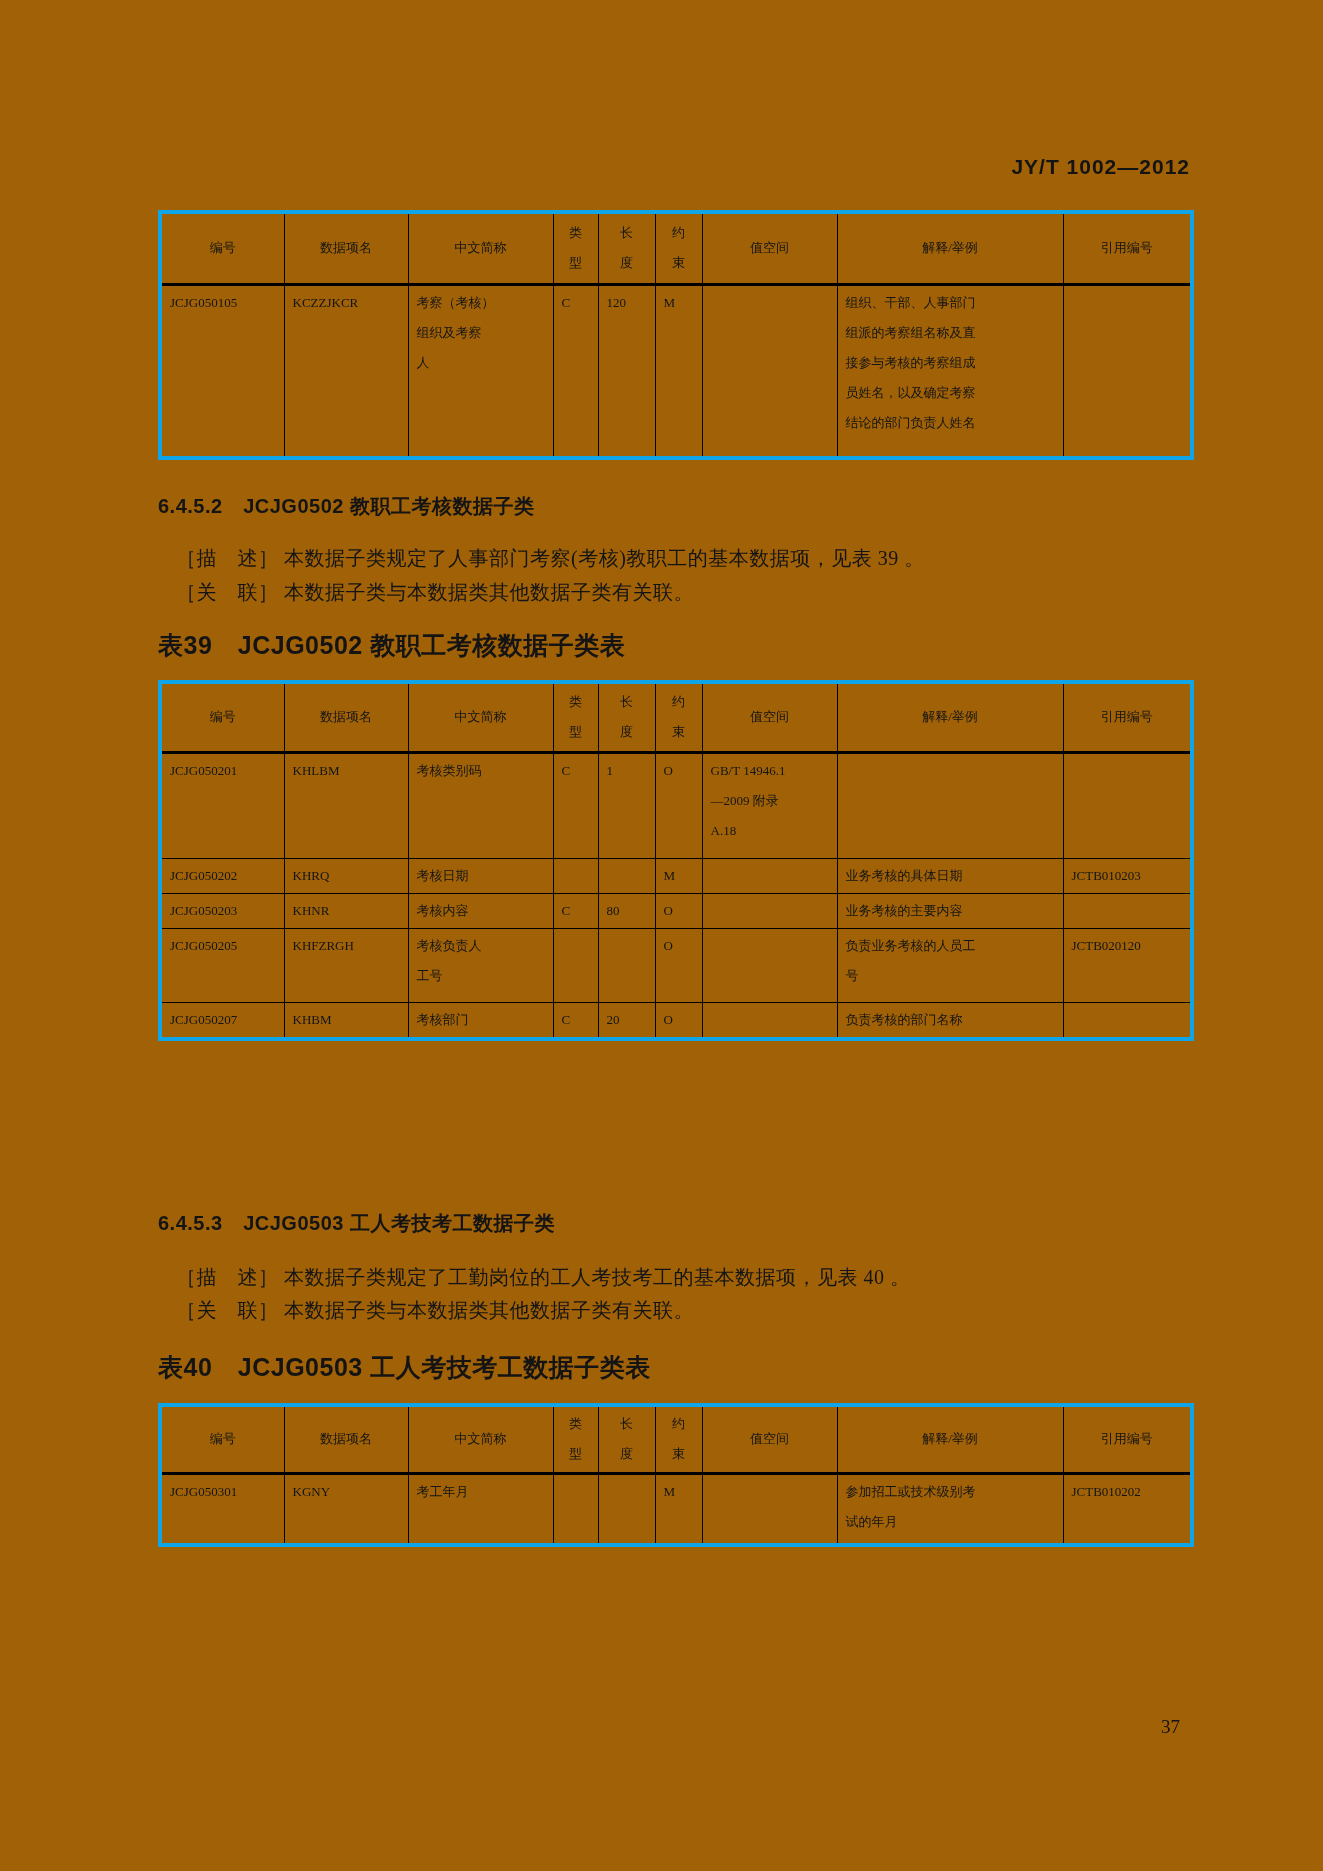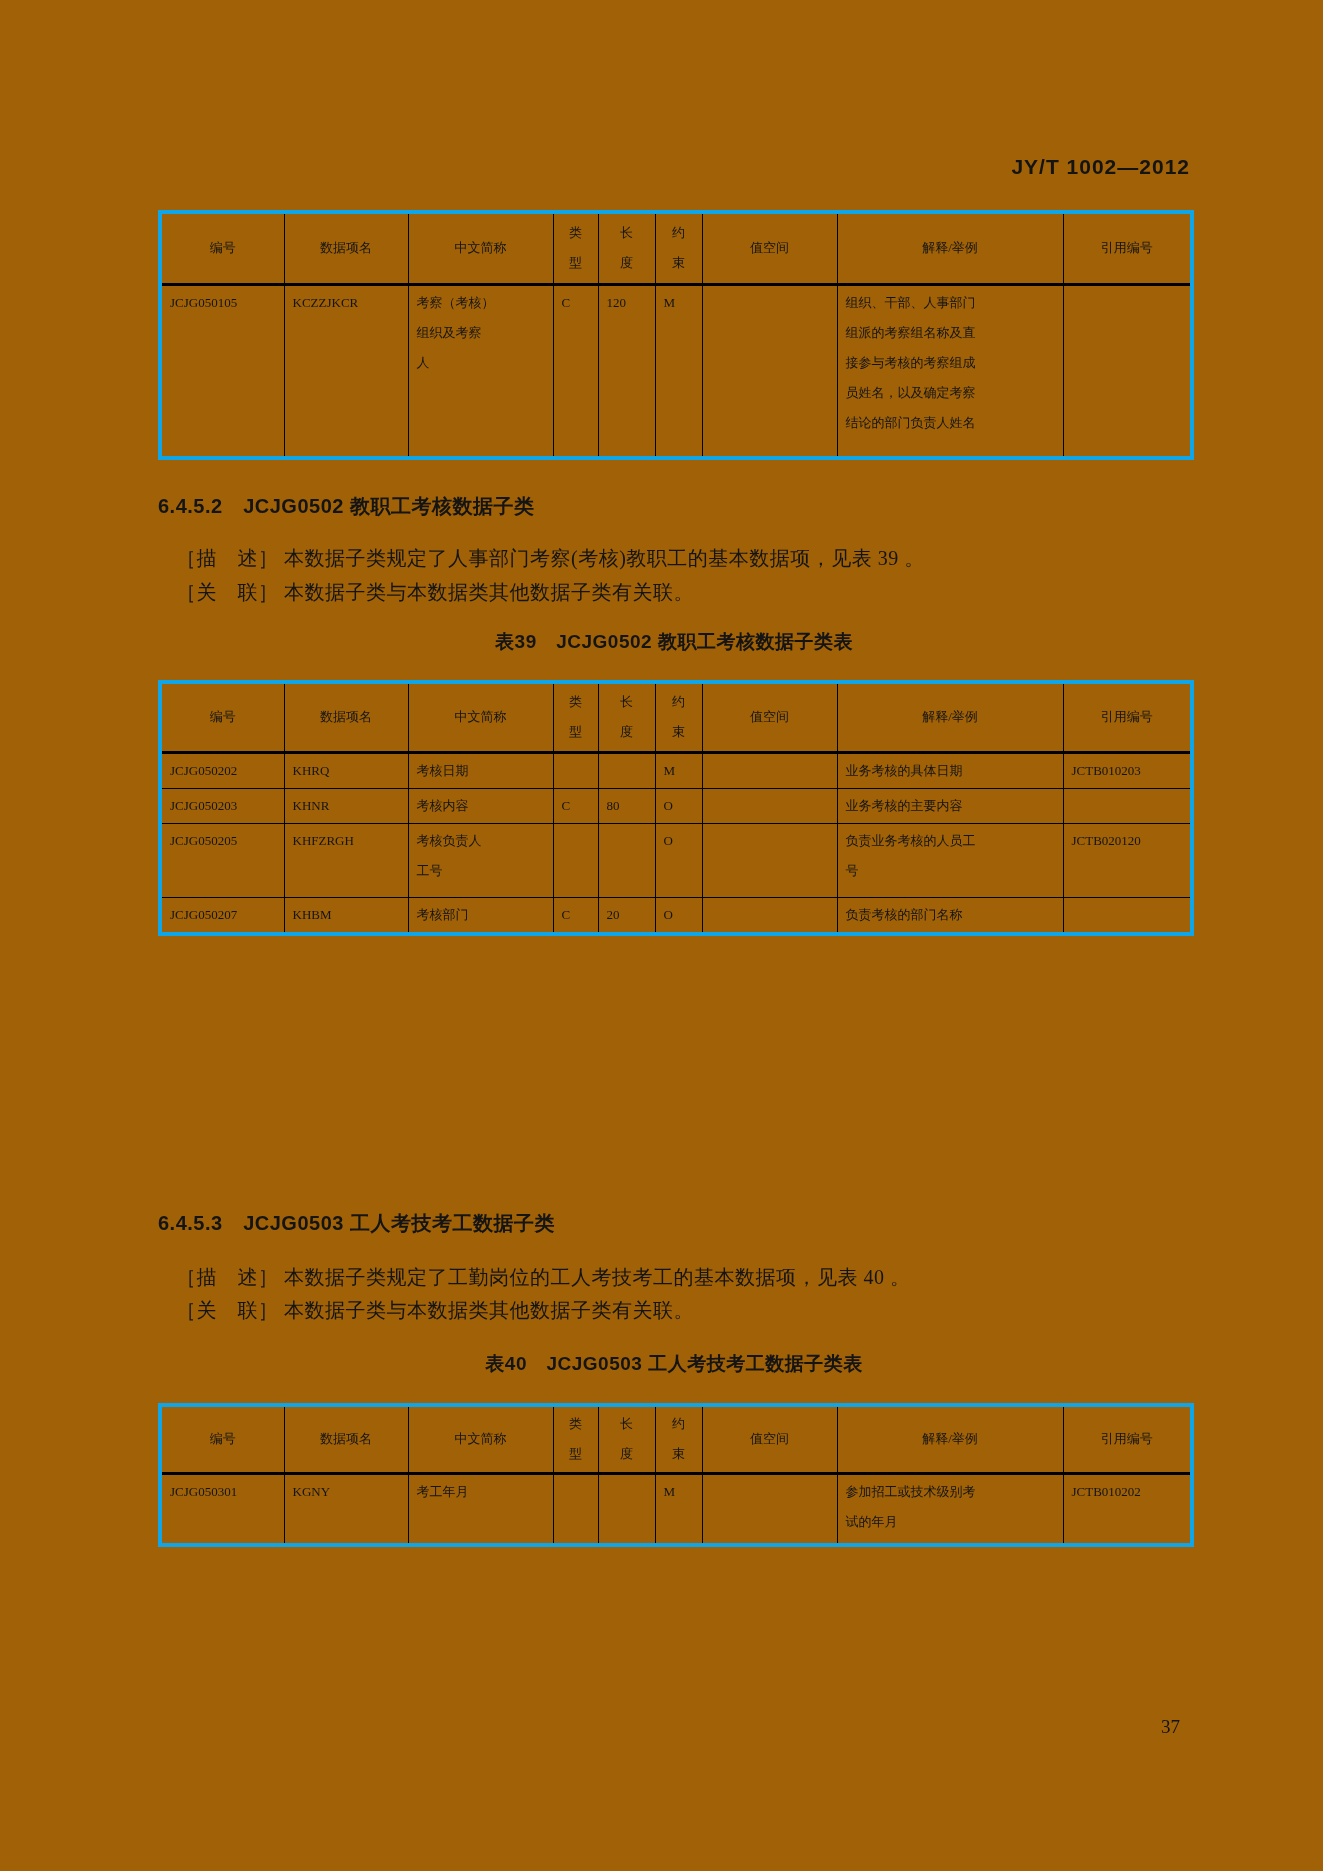--- a/index.html
+++ b/index.html
@@ -51,24 +51,23 @@
     font-size:20px;
     letter-spacing:0.5px;
   }
   .para{
     position:absolute;left:176px;
     font-size:20px;
     letter-spacing:0.5px;
   }
   .table-title{
     position:absolute;left:158px;width:1032px;
-    text-align:center;
     font-family:"Liberation Sans","DejaVu Sans",sans-serif;
     font-weight:bold;
-    font-size:19px;
+    font-size:25px;
     letter-spacing:0.5px;
   }
   .page-number{
     position:absolute;
     top:1716px;right:143px;
     font-size:19px;
   }
 </style>
 </head>
 <body>
@@ -153,20 +152,33 @@
         <th>长
 度</th>
         <th>约
 束</th>
         <th>值空间</th>
         <th>解释/举例</th>
         <th>引用编号</th>
       </tr>
     </thead>
     <tbody>
+      <tr style="height:106px">
+        <td class="a-c">JCJG050201</td>
+        <td class="a-l">KHLBM</td>
+        <td class="a-l">考核类别码</td>
+        <td class="a-c">C</td>
+        <td class="a-c">1</td>
+        <td class="a-c">O</td>
+        <td class="a-l">GB/T 14946.1
+—2009 附录
+A.18</td>
+        <td class="a-l"></td>
+        <td class="a-c"></td>
+      </tr>
       <tr style="height:34px">
         <td class="a-c">JCJG050202</td>
         <td class="a-l">KHRQ</td>
         <td class="a-l">考核日期</td>
         <td class="a-c"></td>
         <td class="a-c"></td>
         <td class="a-c">M</td>
         <td class="a-l"></td>
         <td class="a-l">业务考核的具体日期</td>
         <td class="a-c">JCTB010203</td>

